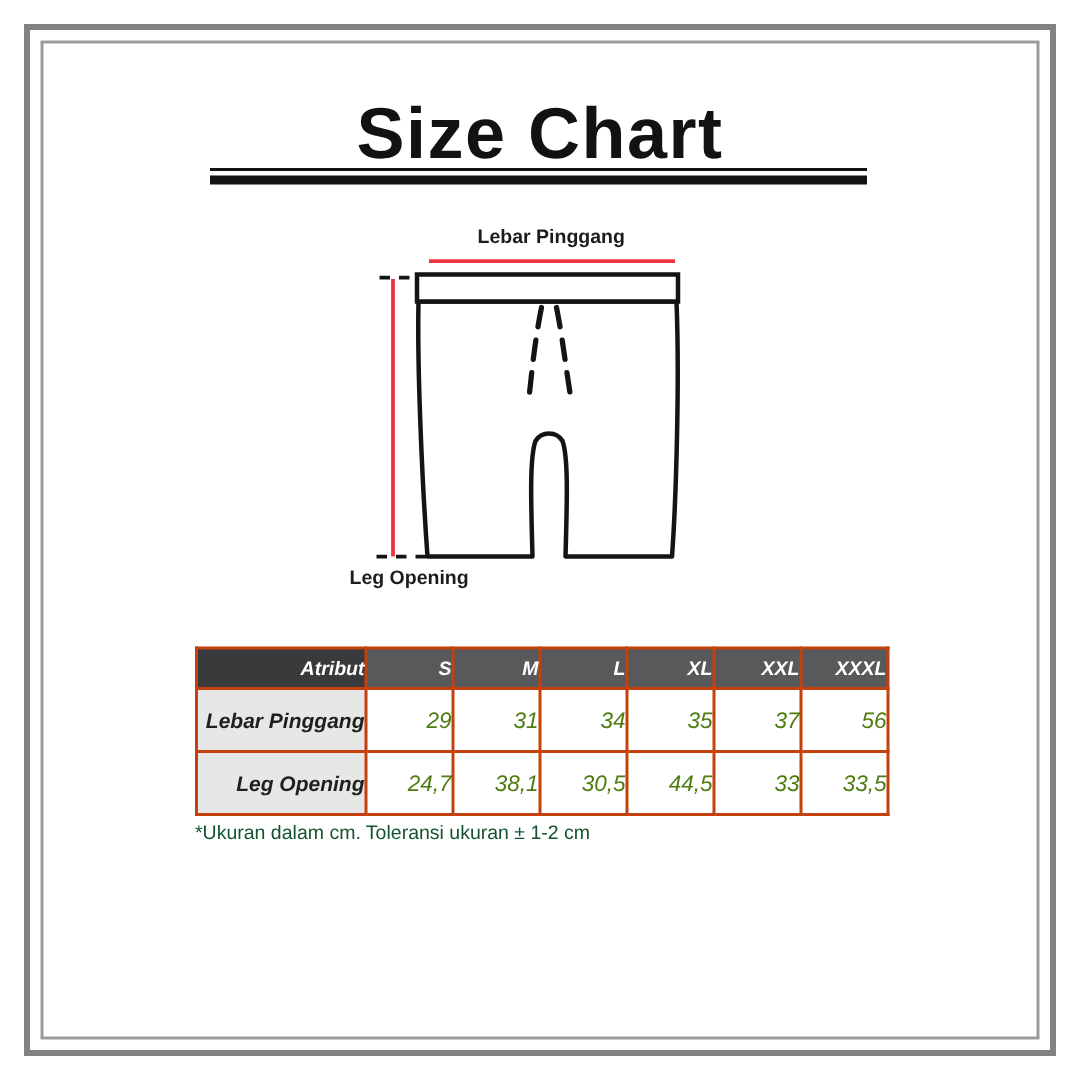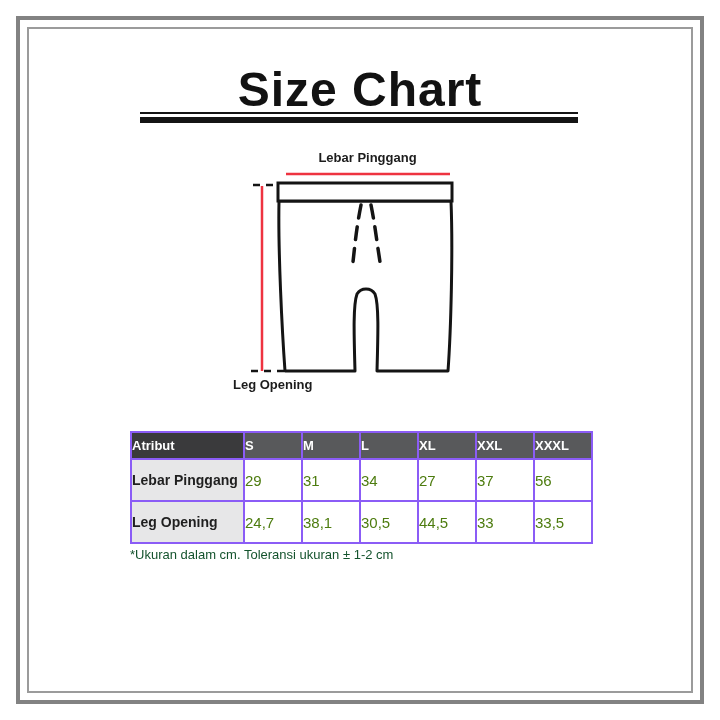--- a/index.html
+++ b/index.html
@@ -50,22 +50,22 @@
   .label-waist { left: 285px; top: 150px; width: 165px; text-align: center; }
   .label-leg   { left: 233px; top: 377px; }
 
   
   .size-table {
     position: absolute; left: 130px; top: 431px;
     border-collapse: collapse;
     table-layout: fixed;
   }
   .size-table td, .size-table th {
-    border: 2px solid #8b5cf6;
-    text-align: left; vertical-align: middle;
+    border: 2px solid #c2410c;
+    text-align: right; vertical-align: middle; font-style: italic;
   }
   .size-table th { height: 27px; font-size: 13px; font-weight: 700; color: #ffffff; }
   .size-table td { height: 42px; }
   .col-attr  { width: 113px; }
   .col-size  { width: 58px; }
   .th-attr   { background: #3a3a3c; }
   .th-size   { background: #58595b; }
   .cell-label {
     background: #e7e7e8;
     font-size: 14px; font-weight: 700; color: #1f1f1f;
@@ -136,21 +136,21 @@
     <th class="th-size">L</th>
     <th class="th-size">XL</th>
     <th class="th-size">XXL</th>
     <th class="th-size">XXXL</th>
   </tr>
   <tr>
     <td class="cell-label">Lebar Pinggang</td>
     <td class="cell-value">29</td>
     <td class="cell-value">31</td>
     <td class="cell-value">34</td>
-    <td class="cell-value">27</td>
+    <td class="cell-value">35</td>
     <td class="cell-value">37</td>
     <td class="cell-value">56</td>
   </tr>
   <tr>
     <td class="cell-label">Leg Opening</td>
     <td class="cell-value">24,7</td>
     <td class="cell-value">38,1</td>
     <td class="cell-value">30,5</td>
     <td class="cell-value">44,5</td>
     <td class="cell-value">33</td>

